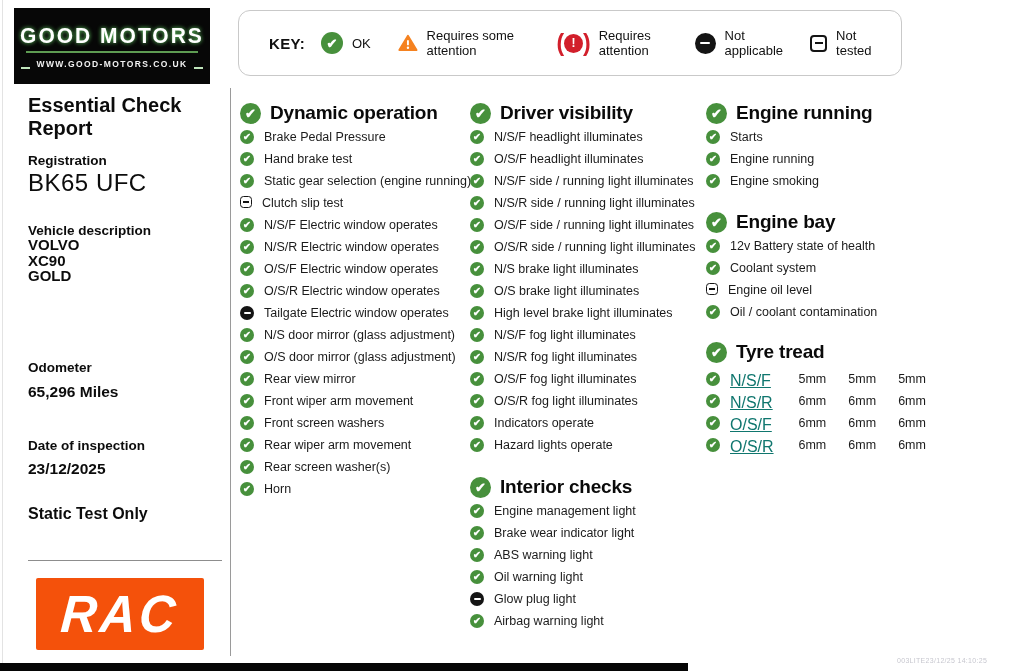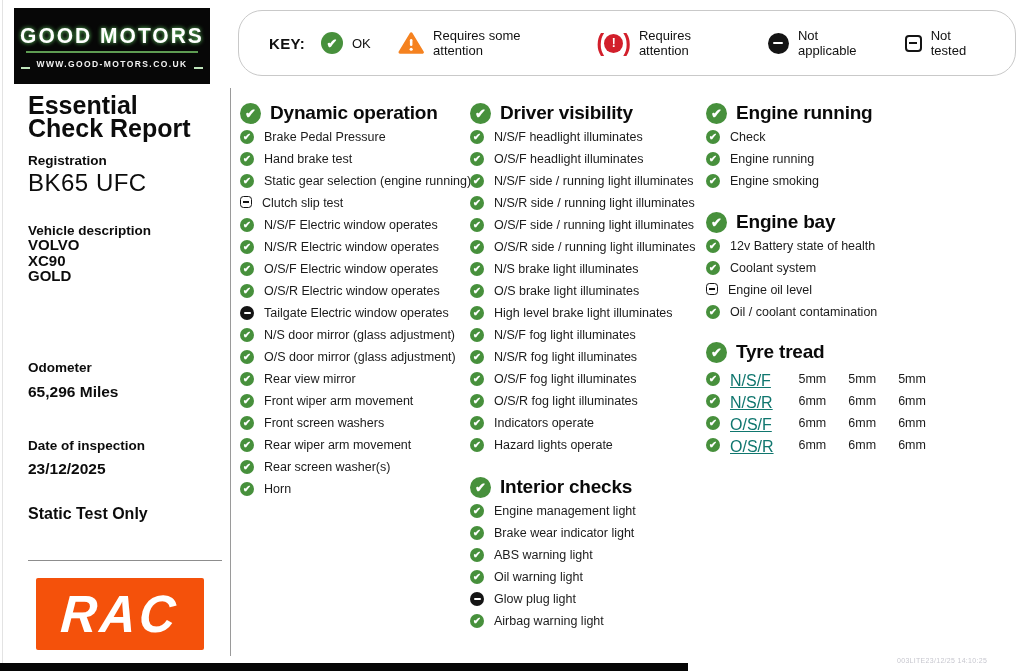--- a/index.html
+++ b/index.html
@@ -30,22 +30,22 @@
     color:#fff;font-size:21px;font-weight:700;letter-spacing:2px;white-space:nowrap;
     text-shadow:0 0 4px rgba(120,255,120,.85);transform:scaleY(1.08);
   }
   .gm-underline{width:172px;height:2px;background:var(--logo-green);margin:4px 0 6px;}
   .gm-url-row{display:flex;align-items:flex-end;gap:6px;}
   .gm-dash{width:9px;height:2px;background:#bfe4bb;}
   .gm-url{color:#f2f2f2;font-size:8.5px;font-weight:700;letter-spacing:1.4px;white-space:nowrap;}
 
   
   .key-box{
-    position:absolute;left:238px;top:10px;width:778px;height:66px;
-    border:1.5px solid #c9c9c9;border-radius:24px;background:#fff;
+    position:absolute;left:238px;top:10px;width:664px;height:66px;
+    border:1.5px solid #c9c9c9;border-radius:12px;background:#fff;
     display:flex;align-items:center;padding:0 0 0 30px;
   }
   .key-label{font-size:15px;font-weight:800;margin-right:16px;letter-spacing:.3px;}
   .key-item{display:flex;align-items:center;gap:9px;margin-right:27px;}
   .key-text{font-size:13px;color:#111;}
   .key-ok{width:22px;height:22px;min-width:22px;border-radius:50%;background:var(--ok-green);
     color:#fff;display:flex;align-items:center;justify-content:center;}
   .key-ok::before{content:"✔";font-size:13px;font-weight:700;line-height:1;}
   .key-attn{display:flex;align-items:center;color:var(--alert-red);}
   .key-attn .p{font-size:23px;font-weight:800;line-height:1;margin:0 -1px;}
@@ -53,21 +53,21 @@
     display:flex;align-items:center;justify-content:center;font-size:12px;font-weight:800;margin:0 1px;}
   .key-na{width:21px;height:21px;min-width:21px;border-radius:50%;background:var(--na-black);
     display:flex;align-items:center;justify-content:center;}
   .key-na::before{content:"";width:10px;height:2.4px;background:#fff;border-radius:1px;}
   .key-nt{width:17px;height:17px;min-width:17px;border:2px solid var(--na-black);border-radius:4px;
     background:#fff;display:flex;align-items:center;justify-content:center;}
   .key-nt::before{content:"";width:8px;height:2px;background:var(--na-black);}
 
   
   .sb{position:absolute;left:28px;color:#0c0c0c;}
-  .report-title{top:94px;width:190px;font-size:25px;line-height:23px;font-weight:700;}
+  .report-title{top:94px;width:190px;font-size:20px;line-height:23px;font-weight:700;}
   .mini-label{font-size:13.5px;font-weight:700;}
   .reg-label{top:153px;}
   .reg-value{top:169px;font-size:24px;font-weight:400;letter-spacing:.5px;}
   .veh-label{top:223px;}
   .veh-lines{top:229px;font-size:15px;font-weight:700;line-height:15.5px;margin-top:8px;}
   .odo-label{top:360px;}
   .odo-value{top:383px;font-size:15.5px;font-weight:700;}
   .date-label{top:438px;}
   .date-value{top:460px;font-size:15.5px;font-weight:700;}
   .static-test{top:505px;font-size:16px;font-weight:700;}
@@ -397,21 +397,21 @@
 <div class="col" id="col3">
   <div class="section">
     <div class="section-header">
       <span class="hdr-check"></span>
       <h2 class="section-title">Engine running</h2>
     </div>
     <div class="items">
 
         <div class="item">
           <span class="st-icon st-ok"></span>
-          <span class="item-label">Check</span>
+          <span class="item-label">Starts</span>
         </div>
 
         <div class="item">
           <span class="st-icon st-ok"></span>
           <span class="item-label">Engine running</span>
         </div>
 
         <div class="item">
           <span class="st-icon st-ok"></span>
           <span class="item-label">Engine smoking</span>

